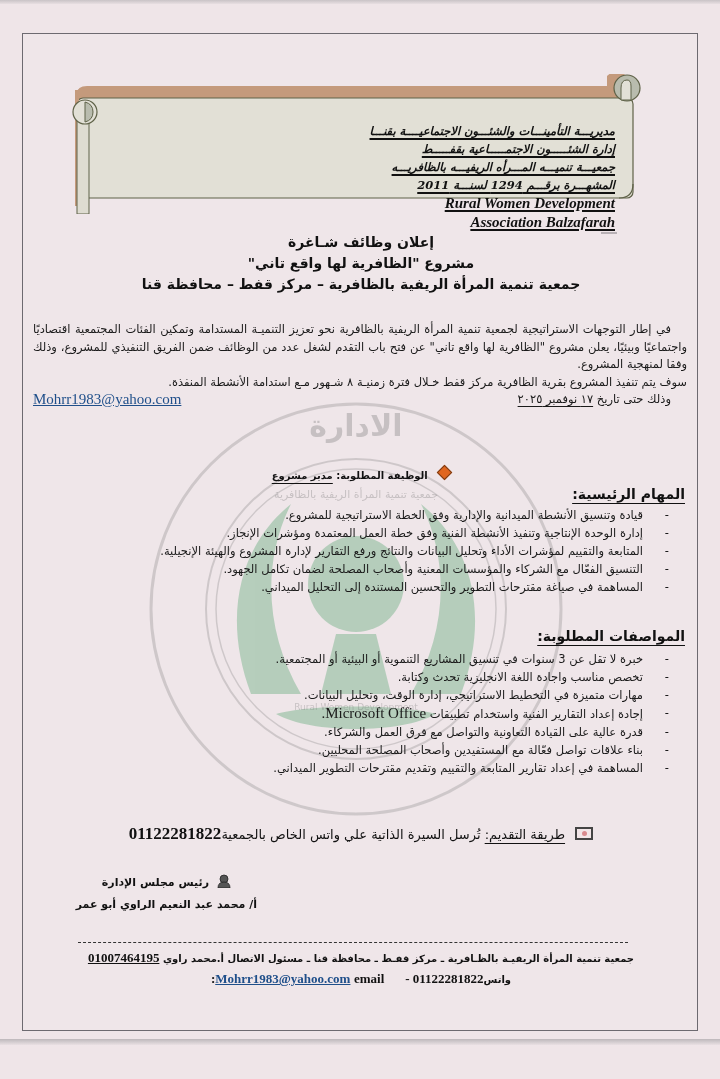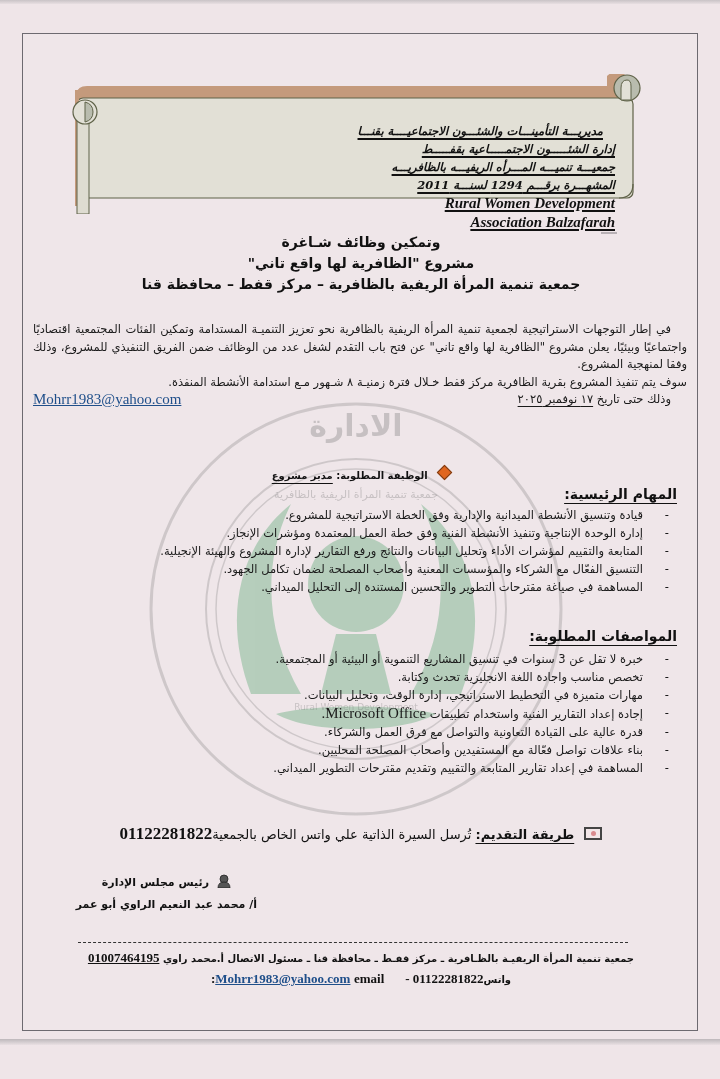--- a/index.html
+++ b/index.html
@@ -38,21 +38,21 @@
     position: absolute; right: 40px; top: 48px; width: 470px;
     direction: rtl; text-align: right;
     font-family: "DejaVu Serif", serif;
     font-weight: bold; font-style: italic;
   }
   .scroll-text .ar {
     font-size: 11.5px; line-height: 18px; text-decoration: underline;
     text-decoration-thickness: 2px; text-underline-offset: 3px;
     letter-spacing: 0.5px;
   }
-  .scroll-text .ar.l1 { margin-right: 12px; }
+  .scroll-text .ar.l1 { margin-right: 0; }
   .scroll-text .ar.l2 { margin-right: 0; }
   .scroll-text .ar.l3 { margin-right: 0; }
   .scroll-text .ar.l4 { margin-right: 0; }
   .scroll-text .en {
     font-family: "Liberation Serif", serif;
     font-size: 15px; line-height: 19px; text-decoration: underline;
     text-decoration-thickness: 1.5px; text-underline-offset: 2px;
   }
   .scroll-text .en.e1 { margin-right: 0; }
   .scroll-text .en.e2 { margin-right: 0; }
@@ -98,21 +98,21 @@
     font-family: "DejaVu Sans", sans-serif; font-weight: bold; font-size: 10px;
   }
   .job-title .diamond {
     display: inline-block; width: 11px; height: 11px;
     background: #e0661f; border: 1px solid #7a3a12;
     transform: rotate(45deg); margin-left: 8px; vertical-align: 1px;
   }
   .job-title .val { text-decoration: underline; text-underline-offset: 4px; }
 
   .section-head {
-    position: absolute; right: 20px;
+    position: absolute; right: 12px;
     direction: rtl; 
     font-family: "DejaVu Sans", sans-serif; font-weight: bold; font-size: 14px;
     text-decoration: underline; text-underline-offset: 4px;
   }
   .list {
     position: absolute; right: 28px; width: 610px;
     direction: rtl; list-style: none;
     font-family: "DejaVu Sans", sans-serif; font-size: 11.5px; line-height: 18px;
     color: #1a1a1a;
   }
@@ -130,21 +130,21 @@
   }
   .apply .envelope {
     display: inline-block; width: 18px; height: 13px;
     border: 2px solid #444; background: #f2e6e8; position: relative;
     vertical-align: -1px; margin-left: 6px;
   }
   .apply .envelope::after {
     content: ""; position: absolute; left: 5px; top: 2px; width: 5px; height: 5px;
     border-radius: 50%; background: #d98a8e;
   }
-  .apply .label { font-weight: bold; text-decoration: underline; text-underline-offset: 4px; }
+  .apply .label { font-weight: normal; text-decoration: underline; text-underline-offset: 4px; }
   .apply .phone { font-family: "Liberation Serif", serif; font-weight: bold; font-size: 17px; }
 
   
   .signature {
     position: absolute; right: 440px; top: 838px;
     direction: rtl; text-align: center;
     font-family: "DejaVu Sans", sans-serif; font-weight: bold; font-size: 11px;
     line-height: 22px;
   }
   .signature .person-icon {
@@ -225,21 +225,21 @@
       <div class="ar l3">جمعيـــة تنميـــه المـــرأه الريفيـــه بالظافريـــه</div>
       <div class="ar l4">المشهـــرة برقـــم 1294 لسنـــة 2011</div>
       <div class="en e1">Rural Women Development</div>
       <div class="en e2">Association Balzafarah</div>
     </div>
   </div>
 
   <div class="small-mark"></div>
 
   <div class="titles">
-    <div>وتمكين وظائف شـاغرة</div>
+    <div>إعلان وظائف شـاغرة</div>
     <div>مشروع "الظافرية لها واقع تاني"</div>
     <div>جمعية تنمية المرأة الريفية بالظافرية – مركز قفط – محافظة قنا</div>
   </div>
 
   <div class="body">
     <p class="indent">في إطار التوجهات الاستراتيجية لجمعية تنمية المرأة الريفية بالظافرية نحو تعزيز التنميـة المستدامة وتمكين الفئات المجتمعية اقتصاديًا واجتماعيًا وبيئيًا، يعلن مشروع "الظافرية لها واقع تاني" عن فتح باب التقدم لشغل عدد من الوظائف ضمن الفريق التنفيذي للمشروع، وذلك وفقا لمنهجية المشروع.</p>
     <p>سوف يتم تنفيذ المشروع بقرية الظافرية مركز قفط خـلال فترة زمنيـة ٨ شـهور مـع استدامة الأنشطة المنفذة.</p>
     <p class="email-line">
       <a class="email-link">Mohrr1983@yahoo.com</a>
     </p>

